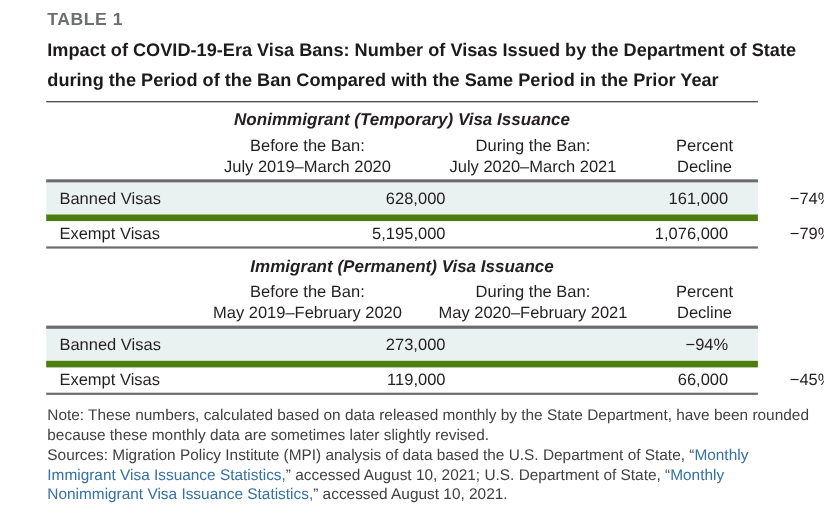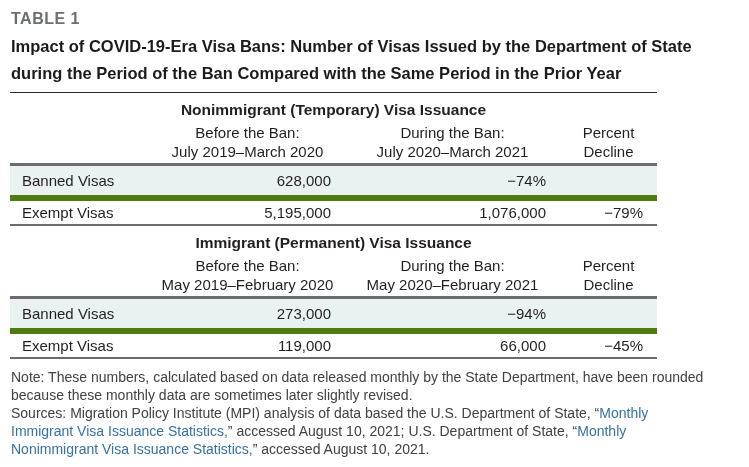--- a/index.html
+++ b/index.html
@@ -4,21 +4,21 @@
 <style>
   * { margin: 0; padding: 0; box-sizing: border-box; }
   html, body { background: #ffffff; }
   body {
     width: 749px; height: 467px;
     font-family: "Liberation Sans", sans-serif;
     color: #231f20;
     overflow: hidden;
     position: relative;
   }
-  .page { padding: 10px 0 0 11px; }
+  .page { padding: 10px 0 0 11px; margin-left: 32px; }
 
   .table-label {
     font-size: 16px;
     font-weight: bold;
     color: #6d6e71;
     letter-spacing: 0.5px;
     margin-bottom: 5px;
   }
   .title {
     font-size: 16.5px;
@@ -32,20 +32,21 @@
   .vtable { width: 647px; margin-left: -1px; }
   .rule-black { height: 0; border-top: 1.5px solid #2b292a; }
   .rule-gray  { height: 2.5px; background: #6b6c6f; }
 
   .section-header {
     text-align: center;
     font-weight: bold;
     font-size: 15.5px;
     padding-top: 7px;
     line-height: 20px;
+    font-style: italic;
   }
   .colhead-row {
     display: grid;
     grid-template-columns: 140px 195px 215px 1fr;
     margin-top: 3px;
     padding-bottom: 2px;
   }
   .colhead {
     width: max-content;
     justify-self: center;
@@ -53,20 +54,21 @@
     font-size: 15px;
     line-height: 19px;
     white-space: nowrap;
   }
   .data-row {
     display: grid;
     grid-template-columns: 140px 195px 215px 1fr;
     align-items: center;
     height: 29px;
     font-size: 15px;
+    gap: 42px;
   }
   .row-banned { background: #e9f2f1; }
   .row-exempt { border-top: 6px solid #4d7c0f; }
   .cell-label { padding-left: 12px; white-space: nowrap; }
   .cell-num   { text-align: right; padding-right: 14px; white-space: nowrap; }
 
   .notes {
     width: 700px;
     margin-top: 9px;
     font-size: 14px;
@@ -106,20 +108,21 @@
         <div class="colhead">
           <div>Percent</div>
           <div>Decline</div>
         </div>
       </div>
       <div class="rule-gray"></div>
 
       <div class="data-row row-banned">
         <div class="cell-label">Banned Visas</div>
         <div class="cell-num">628,000</div>
+        <div class="cell-num">161,000</div>
         <div class="cell-num">−74%</div>
       </div>
       <div class="data-row row-exempt">
         <div class="cell-label">Exempt Visas</div>
         <div class="cell-num">5,195,000</div>
         <div class="cell-num">1,076,000</div>
         <div class="cell-num">−79%</div>
       </div>
       <div class="rule-gray"></div>
     </div>

